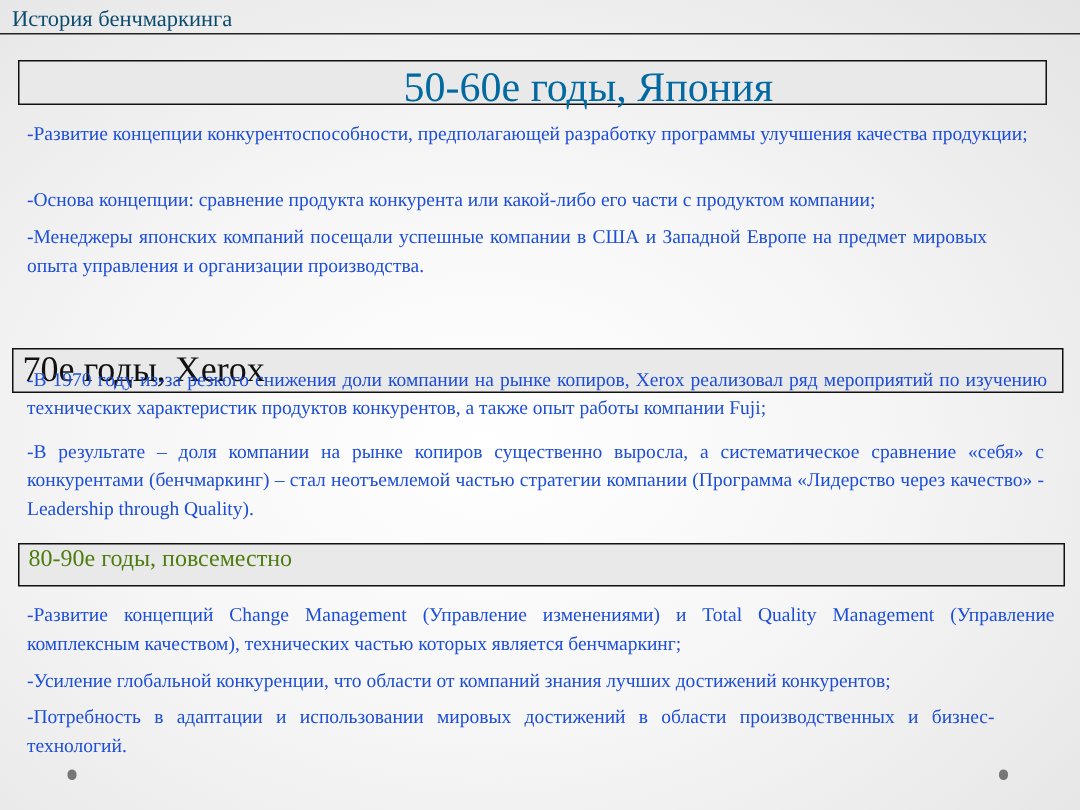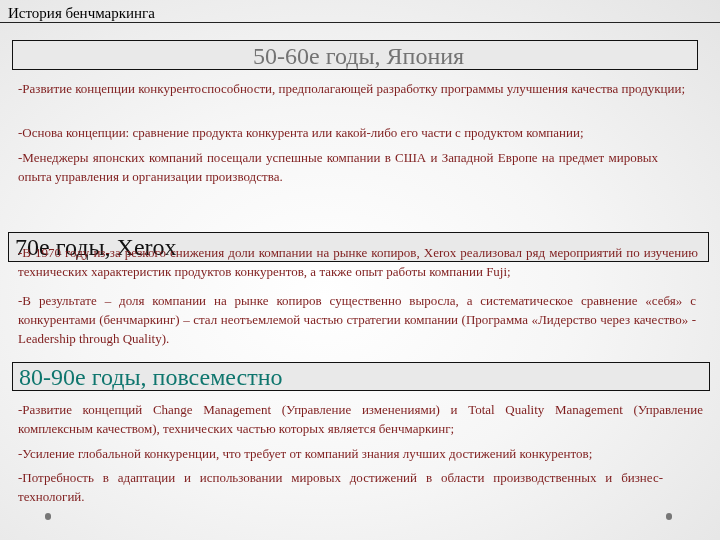--- a/index.html
+++ b/index.html
@@ -4,41 +4,41 @@
 <style>
   html, body { margin: 0; padding: 0; }
   body {
     width: 720px; height: 540px; overflow: hidden; position: relative;
     background: radial-gradient(ellipse at 45% 55%, #ffffff 0%, #f6f6f6 45%, #e4e4e4 100%);
     font-family: "Liberation Serif", serif;
     color: #111;
   }
   .slide-title {
     position: absolute; left: 8px; top: 5px;
-    font-size: 15px; line-height: 17px; color: #000000;
+    font-size: 15px; line-height: 17px; color: #0c4a6e;
   }
   .title-rule {
     position: absolute; left: 0; top: 22px; width: 720px; height: 0;
     border-top: 1px solid #222;
   }
   .hdr {
     position: absolute; box-sizing: border-box;
     border: 1px solid #111; background: #e9e9e9;
   }
   .hdr1 { left: 12px; top: 40px; width: 337px; height: 30px; }
   .hdr1 { width: 337px; }
   .hdr1 { width: calc(349px - 12px + 337px); }
   .hdr-text { position: absolute; white-space: nowrap; }
-  .h1t { left: 240px; top: 2px; font-size: 24px; color: #737373; }
+  .h1t { left: 256px; top: 2px; font-size: 28px; color: #0369a1; }
   .hdr2 { left: 8px; top: 204px; width: 701px; height: 30px; margin-top: 28px; }
   .h2t { left: 6px; top: 1px; font-size: 24px; color: #111; }
   .hdr3 { left: 12px; top: 362px; width: 698px; height: 29px; }
-  .h3t { left: 6px; top: 1px; font-size: 24px; color: #0f766e; }
+  .h3t { left: 6px; top: 1px; font-size: 16px; color: #4d7c0f; }
   .para {
-    position: absolute; font-size: 13px; line-height: 19px; color: #7f1d1d;
+    position: absolute; font-size: 13px; line-height: 19px; color: #1d4ed8;
     text-align: justify;
   }
   .dot {
     position: absolute; width: 6px; height: 7px; border-radius: 3px;
     background: #777;
   }
 </style>
 </head>
 <body>
 
@@ -55,17 +55,17 @@
 <div class="hdr hdr2">
   <span class="hdr-text h2t">70е годы, Xerox</span>
 </div>
 <div class="para" style="left:18px;top:243px;width:680px;">-В 1970 году из-за резкого снижения доли компании на рынке копиров, Xerox реализовал ряд мероприятий по изучению технических характеристик продуктов конкурентов, а также опыт работы компании Fuji;</div>
 <div class="para" style="left:18px;top:291px;width:678px;">-В результате – доля компании на рынке копиров существенно выросла, а систематическое сравнение «себя» с конкурентами (бенчмаркинг) – стал неотъемлемой частью стратегии компании (Программа «Лидерство через качество» - Leadership through Quality).</div>
 
 <div class="hdr hdr3">
   <span class="hdr-text h3t">80-90е годы, повсеместно</span>
 </div>
 <div class="para" style="left:18px;top:400px;width:685px;">-Развитие концепций Change Management (Управление изменениями) и Total Quality Management (Управление комплексным качеством), технических частью которых является бенчмаркинг;</div>
-<div class="para" style="left:18px;top:444px;width:690px;">-Усиление глобальной конкуренции, что требует от компаний знания лучших достижений конкурентов;</div>
+<div class="para" style="left:18px;top:444px;width:690px;">-Усиление глобальной конкуренции, что области от компаний знания лучших достижений конкурентов;</div>
 <div class="para" style="left:18px;top:468px;width:645px;font-family:Liberation Serif, serif;">-Потребность в адаптации и использовании мировых достижений в области производственных и бизнес-технологий.</div>
 
 <div class="dot" style="left:45px;top:513px;"></div>
 <div class="dot" style="left:666px;top:513px;"></div>
 
 </body></html>

